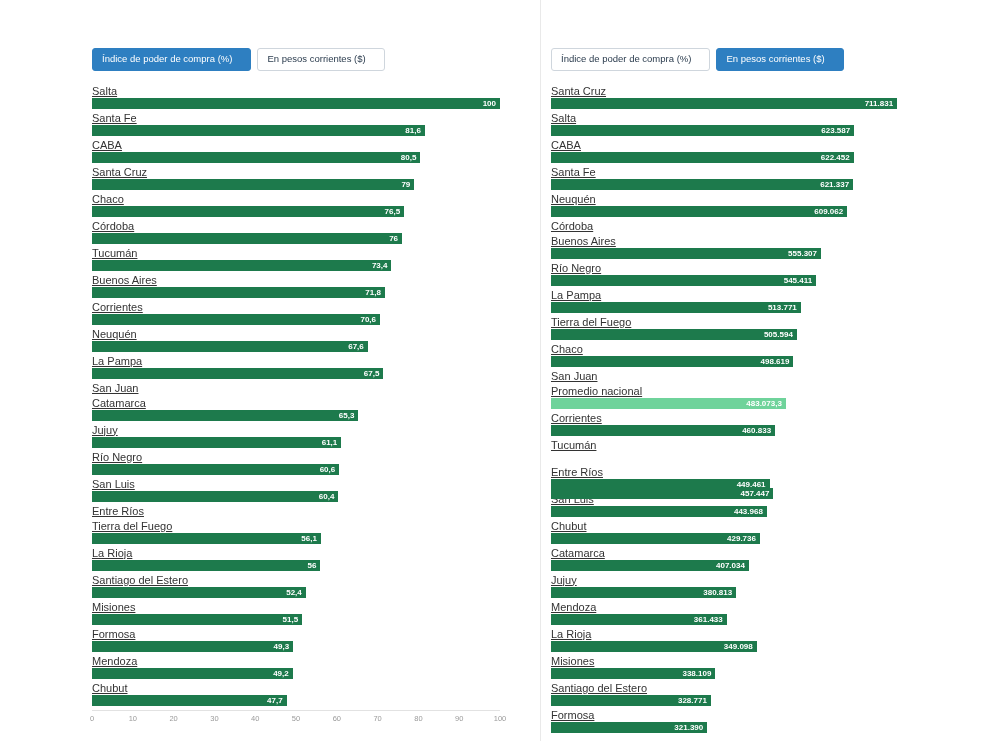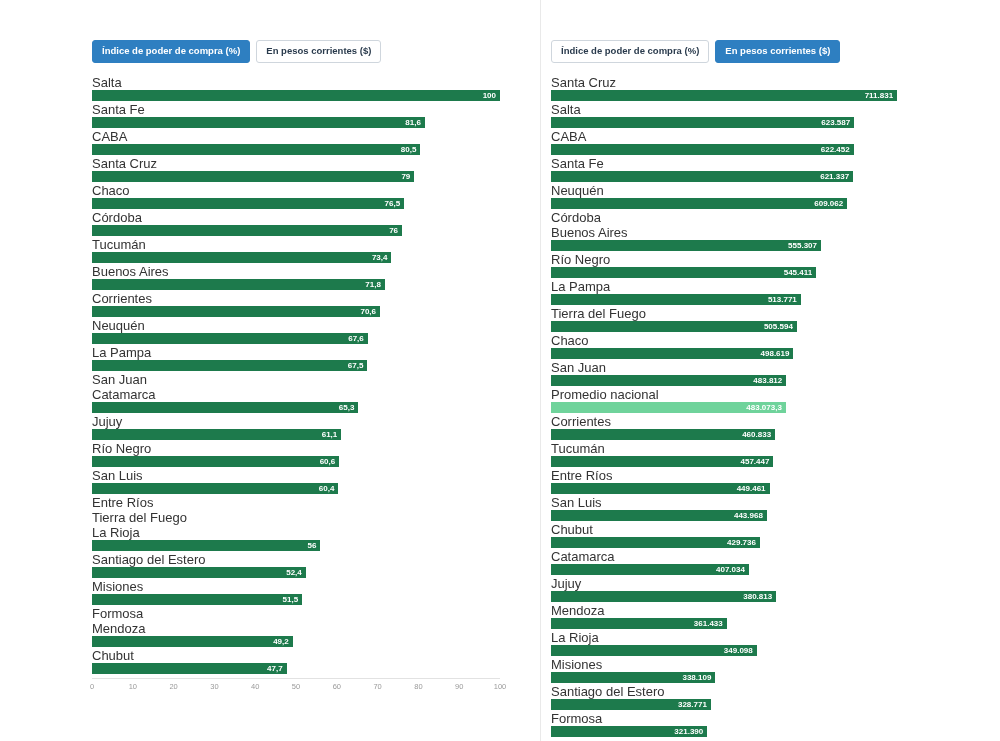--- a/index.html
+++ b/index.html
@@ -35,48 +35,50 @@
     padding: 40px 60px 0 10px;
     border-left: 1px solid #e9e9e9;
   }
   .tabs {
     display: flex;
     gap: 6px;
     margin-bottom: 14px;
   }
   .tab {
     font-size: 9.5px;
-    font-weight: bold;
-    padding: 5px 9px 6px 9px;
+    font-weight: normal;
+    padding: 5px 18px 6px 9px;
     border: 1px solid #cfd6dd;
     border-radius: 3px;
     background: #ffffff;
     color: #2a3b4d;
     white-space: nowrap;
     line-height: 1;
     cursor: pointer;
     user-select: none;
+    margin-top: 8px;
   }
   .tab.active {
     background: #2e7fc1;
     border-color: #2e7fc1;
     color: #ffffff;
   }
   .chart {
     position: relative;
   }
   .row {
     margin-bottom: 3px;
   }
   .row-label {
-    font-size: 13px;
+    font-size: 11px;
     color: #333;
     line-height: 12px;
     margin-bottom: 1px;
     white-space: nowrap;
+    text-decoration: underline;
   }
   .bar-track {
     position: relative;
     height: 11px;
     width: 100%;
   }
   .bar {
     position: absolute;
     left: 0;
     top: 0;
@@ -200,21 +202,21 @@
           <div class="row-label">Neuquén</div>
           <div class="bar-track">
             <div class="bar" style="width: 67.6%;">
               <span class="bar-value">67,6</span>
             </div>
           </div>
         </div>
         <div class="row">
           <div class="row-label">La Pampa</div>
           <div class="bar-track">
-            <div class="bar" style="width: 67.5%;">
+            <div class="bar" style="width: 67.5%; padding-left: 16px;">
               <span class="bar-value">67,5</span>
             </div>
           </div>
         </div>
         <div class="row">
           <div class="row-label">San Juan</div>
         </div>
         <div class="row">
           <div class="row-label">Catamarca</div>
           <div class="bar-track">
@@ -245,20 +247,25 @@
             <div class="bar" style="width: 60.4%;">
               <span class="bar-value">60,4</span>
             </div>
           </div>
         </div>
         <div class="row">
           <div class="row-label">Entre Ríos</div>
         </div>
         <div class="row">
           <div class="row-label">Tierra del Fuego</div>
+          <div class="bar-track">
+            <div class="bar" style="width: 56.1%;">
+              <span class="bar-value">56,1</span>
+            </div>
+          </div>
         </div>
         <div class="row">
           <div class="row-label">La Rioja</div>
           <div class="bar-track">
             <div class="bar" style="width: 56%;">
               <span class="bar-value">56</span>
             </div>
           </div>
         </div>
         <div class="row">
@@ -272,20 +279,25 @@
         <div class="row">
           <div class="row-label">Misiones</div>
           <div class="bar-track">
             <div class="bar" style="width: 51.5%;">
               <span class="bar-value">51,5</span>
             </div>
           </div>
         </div>
         <div class="row">
           <div class="row-label">Formosa</div>
+          <div class="bar-track">
+            <div class="bar" style="width: 49.3%;">
+              <span class="bar-value">49,3</span>
+            </div>
+          </div>
         </div>
         <div class="row">
           <div class="row-label">Mendoza</div>
           <div class="bar-track">
             <div class="bar" style="width: 49.2%;">
               <span class="bar-value">49,2</span>
             </div>
           </div>
         </div>
         <div class="row">
@@ -397,46 +409,41 @@
         <div class="row">
           <div class="row-label">Chaco</div>
           <div class="bar-track">
             <div class="bar" style="width: 62.3274%;">
               <span class="bar-value">498.619</span>
             </div>
           </div>
         </div>
         <div class="row">
           <div class="row-label">San Juan</div>
-          <div class="bar-track">
-            <div class="bar" style="width: 60.4765%;">
-              <span class="bar-value">483.812</span>
-            </div>
-          </div>
         </div>
         <div class="row">
           <div class="row-label">Promedio nacional</div>
           <div class="bar-track">
             <div class="bar highlight" style="width: 60.3842%;">
               <span class="bar-value">483.073,3</span>
             </div>
           </div>
         </div>
         <div class="row">
           <div class="row-label">Corrientes</div>
           <div class="bar-track">
             <div class="bar" style="width: 57.6041%;">
               <span class="bar-value">460.833</span>
             </div>
           </div>
         </div>
         <div class="row">
           <div class="row-label">Tucumán</div>
           <div class="bar-track">
-            <div class="bar" style="width: 57.1809%;">
+            <div class="bar" style="width: 57.1809%; margin-top: 36px;">
               <span class="bar-value">457.447</span>
             </div>
           </div>
         </div>
         <div class="row">
           <div class="row-label">Entre Ríos</div>
           <div class="bar-track">
             <div class="bar" style="width: 56.1826%;">
               <span class="bar-value">449.461</span>
             </div>
@@ -462,21 +469,21 @@
           <div class="row-label">Catamarca</div>
           <div class="bar-track">
             <div class="bar" style="width: 50.8792%;">
               <span class="bar-value">407.034</span>
             </div>
           </div>
         </div>
         <div class="row">
           <div class="row-label">Jujuy</div>
           <div class="bar-track">
-            <div class="bar" style="width: 47.6016%; padding-left: 40px;">
+            <div class="bar" style="width: 47.6016%;">
               <span class="bar-value">380.813</span>
             </div>
           </div>
         </div>
         <div class="row">
           <div class="row-label">Mendoza</div>
           <div class="bar-track">
             <div class="bar" style="width: 45.1791%;">
               <span class="bar-value">361.433</span>
             </div>

